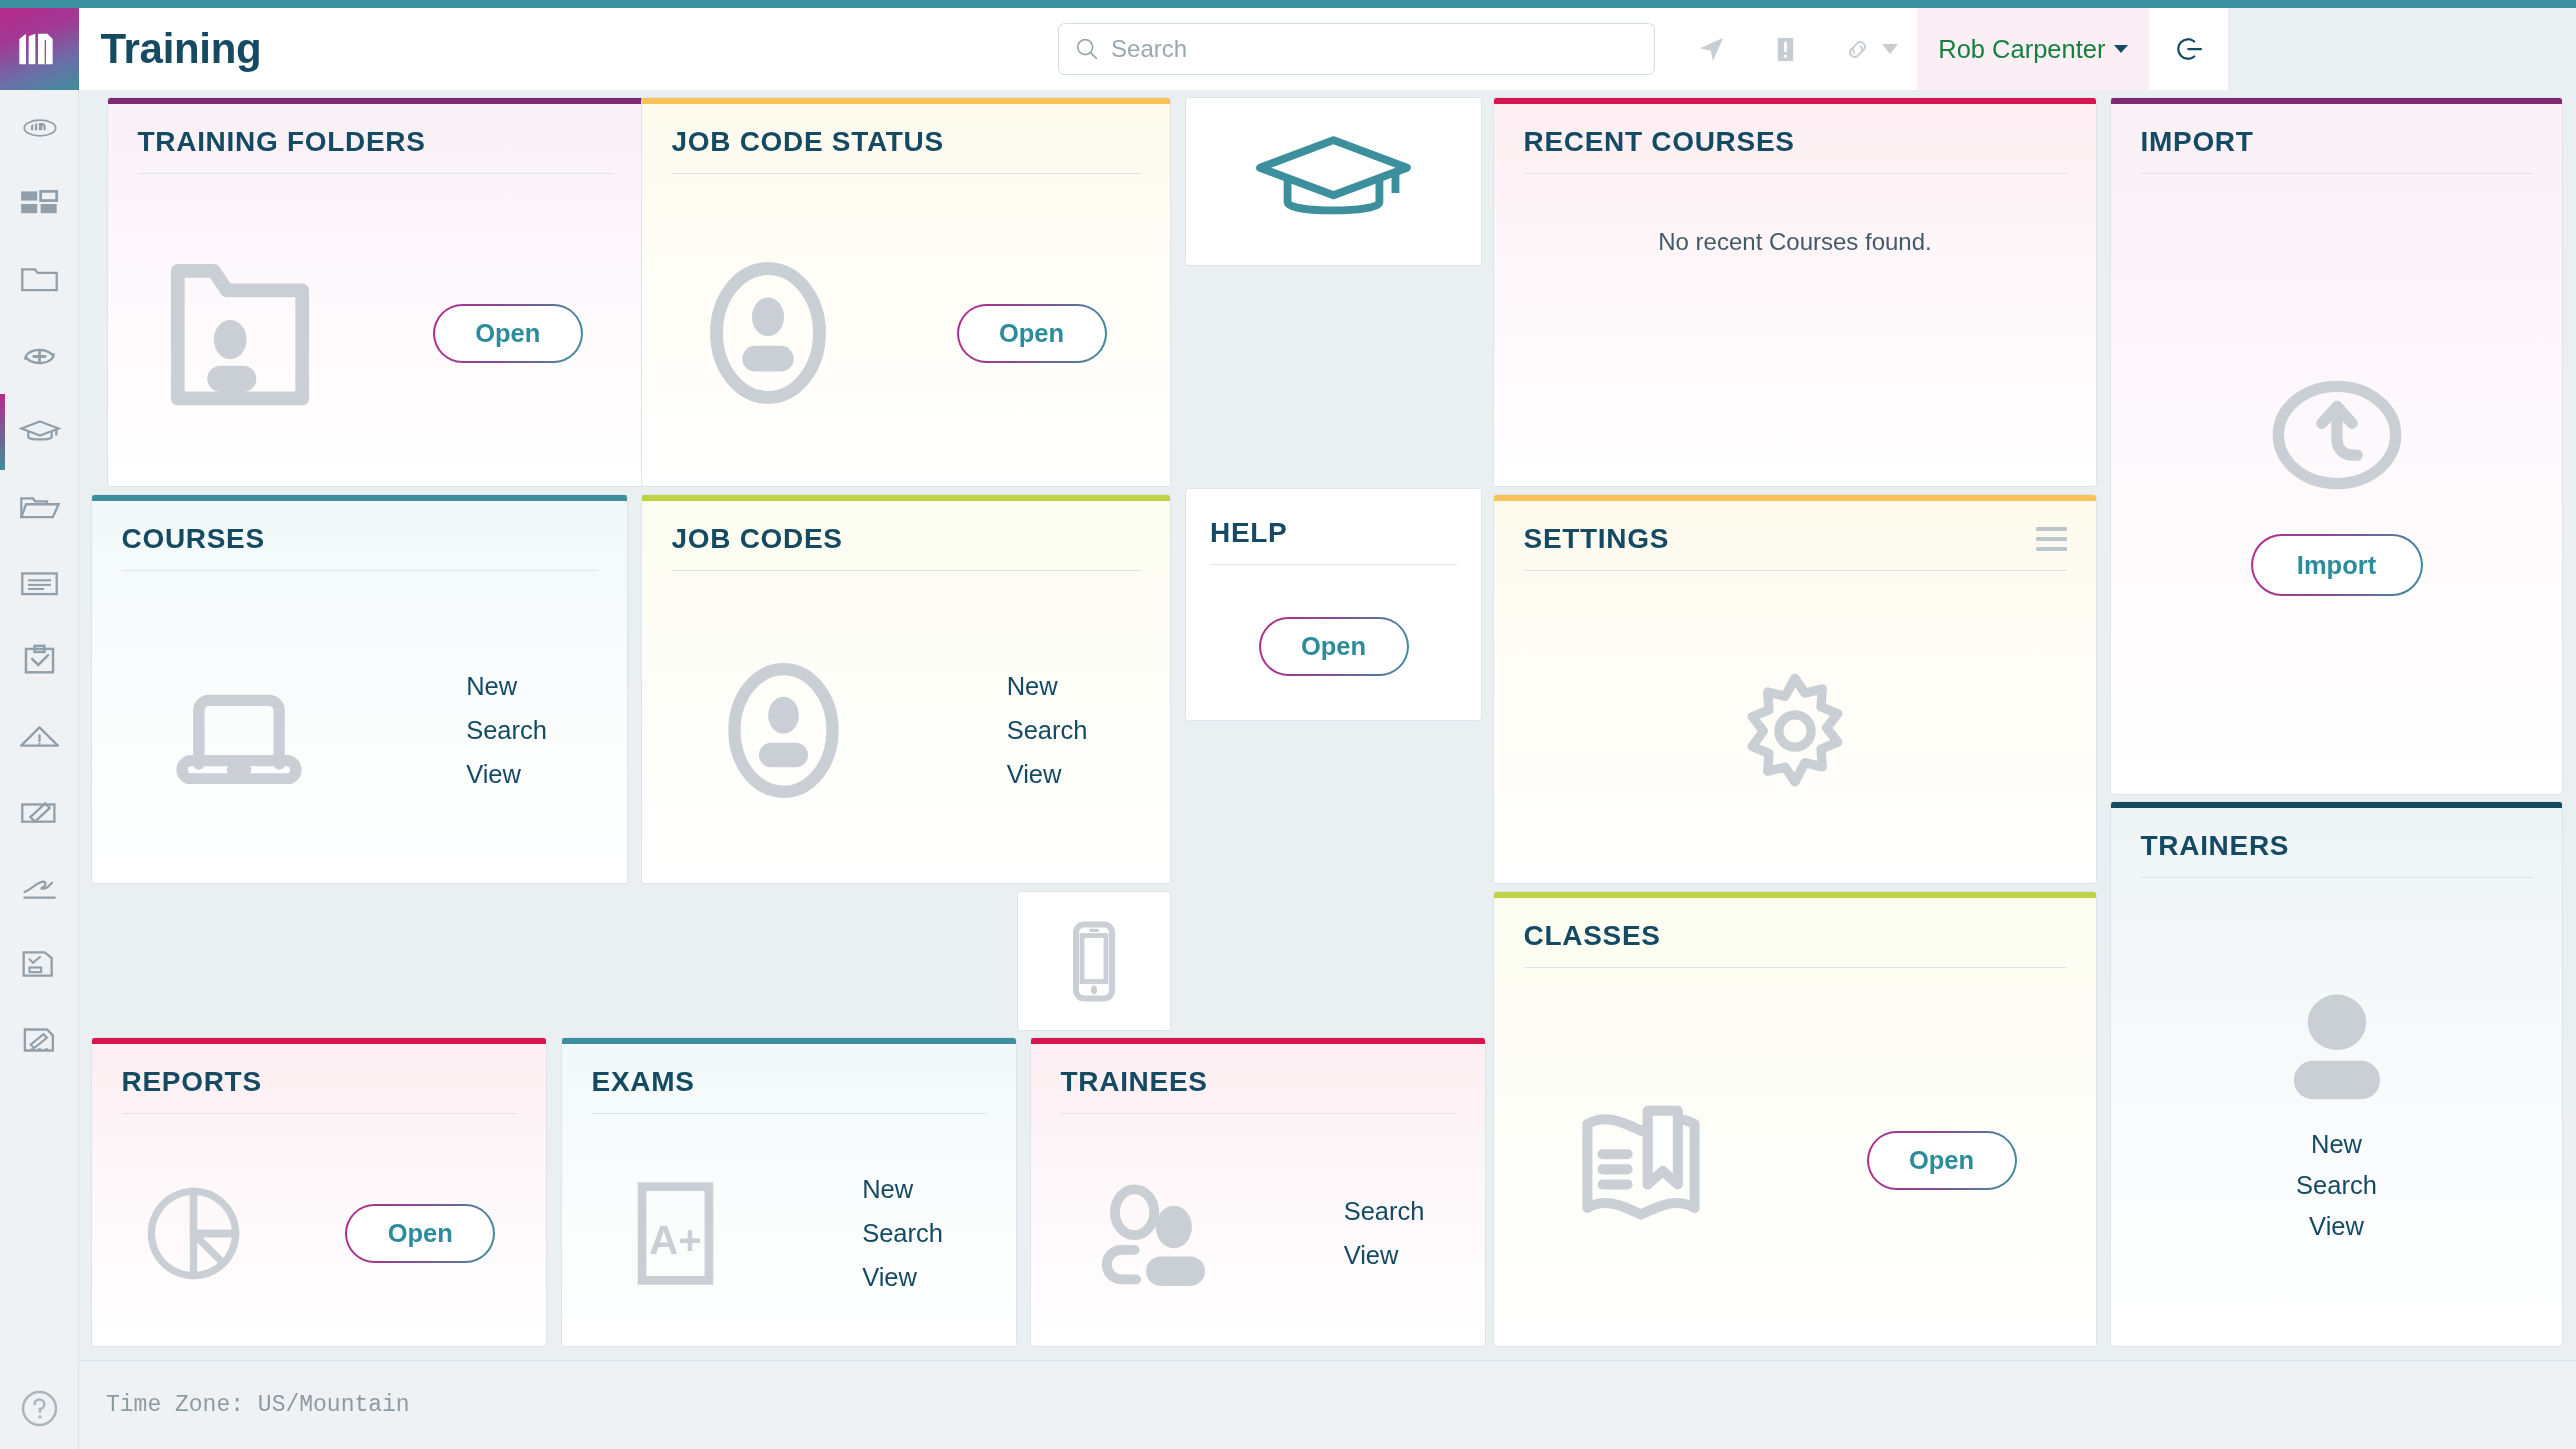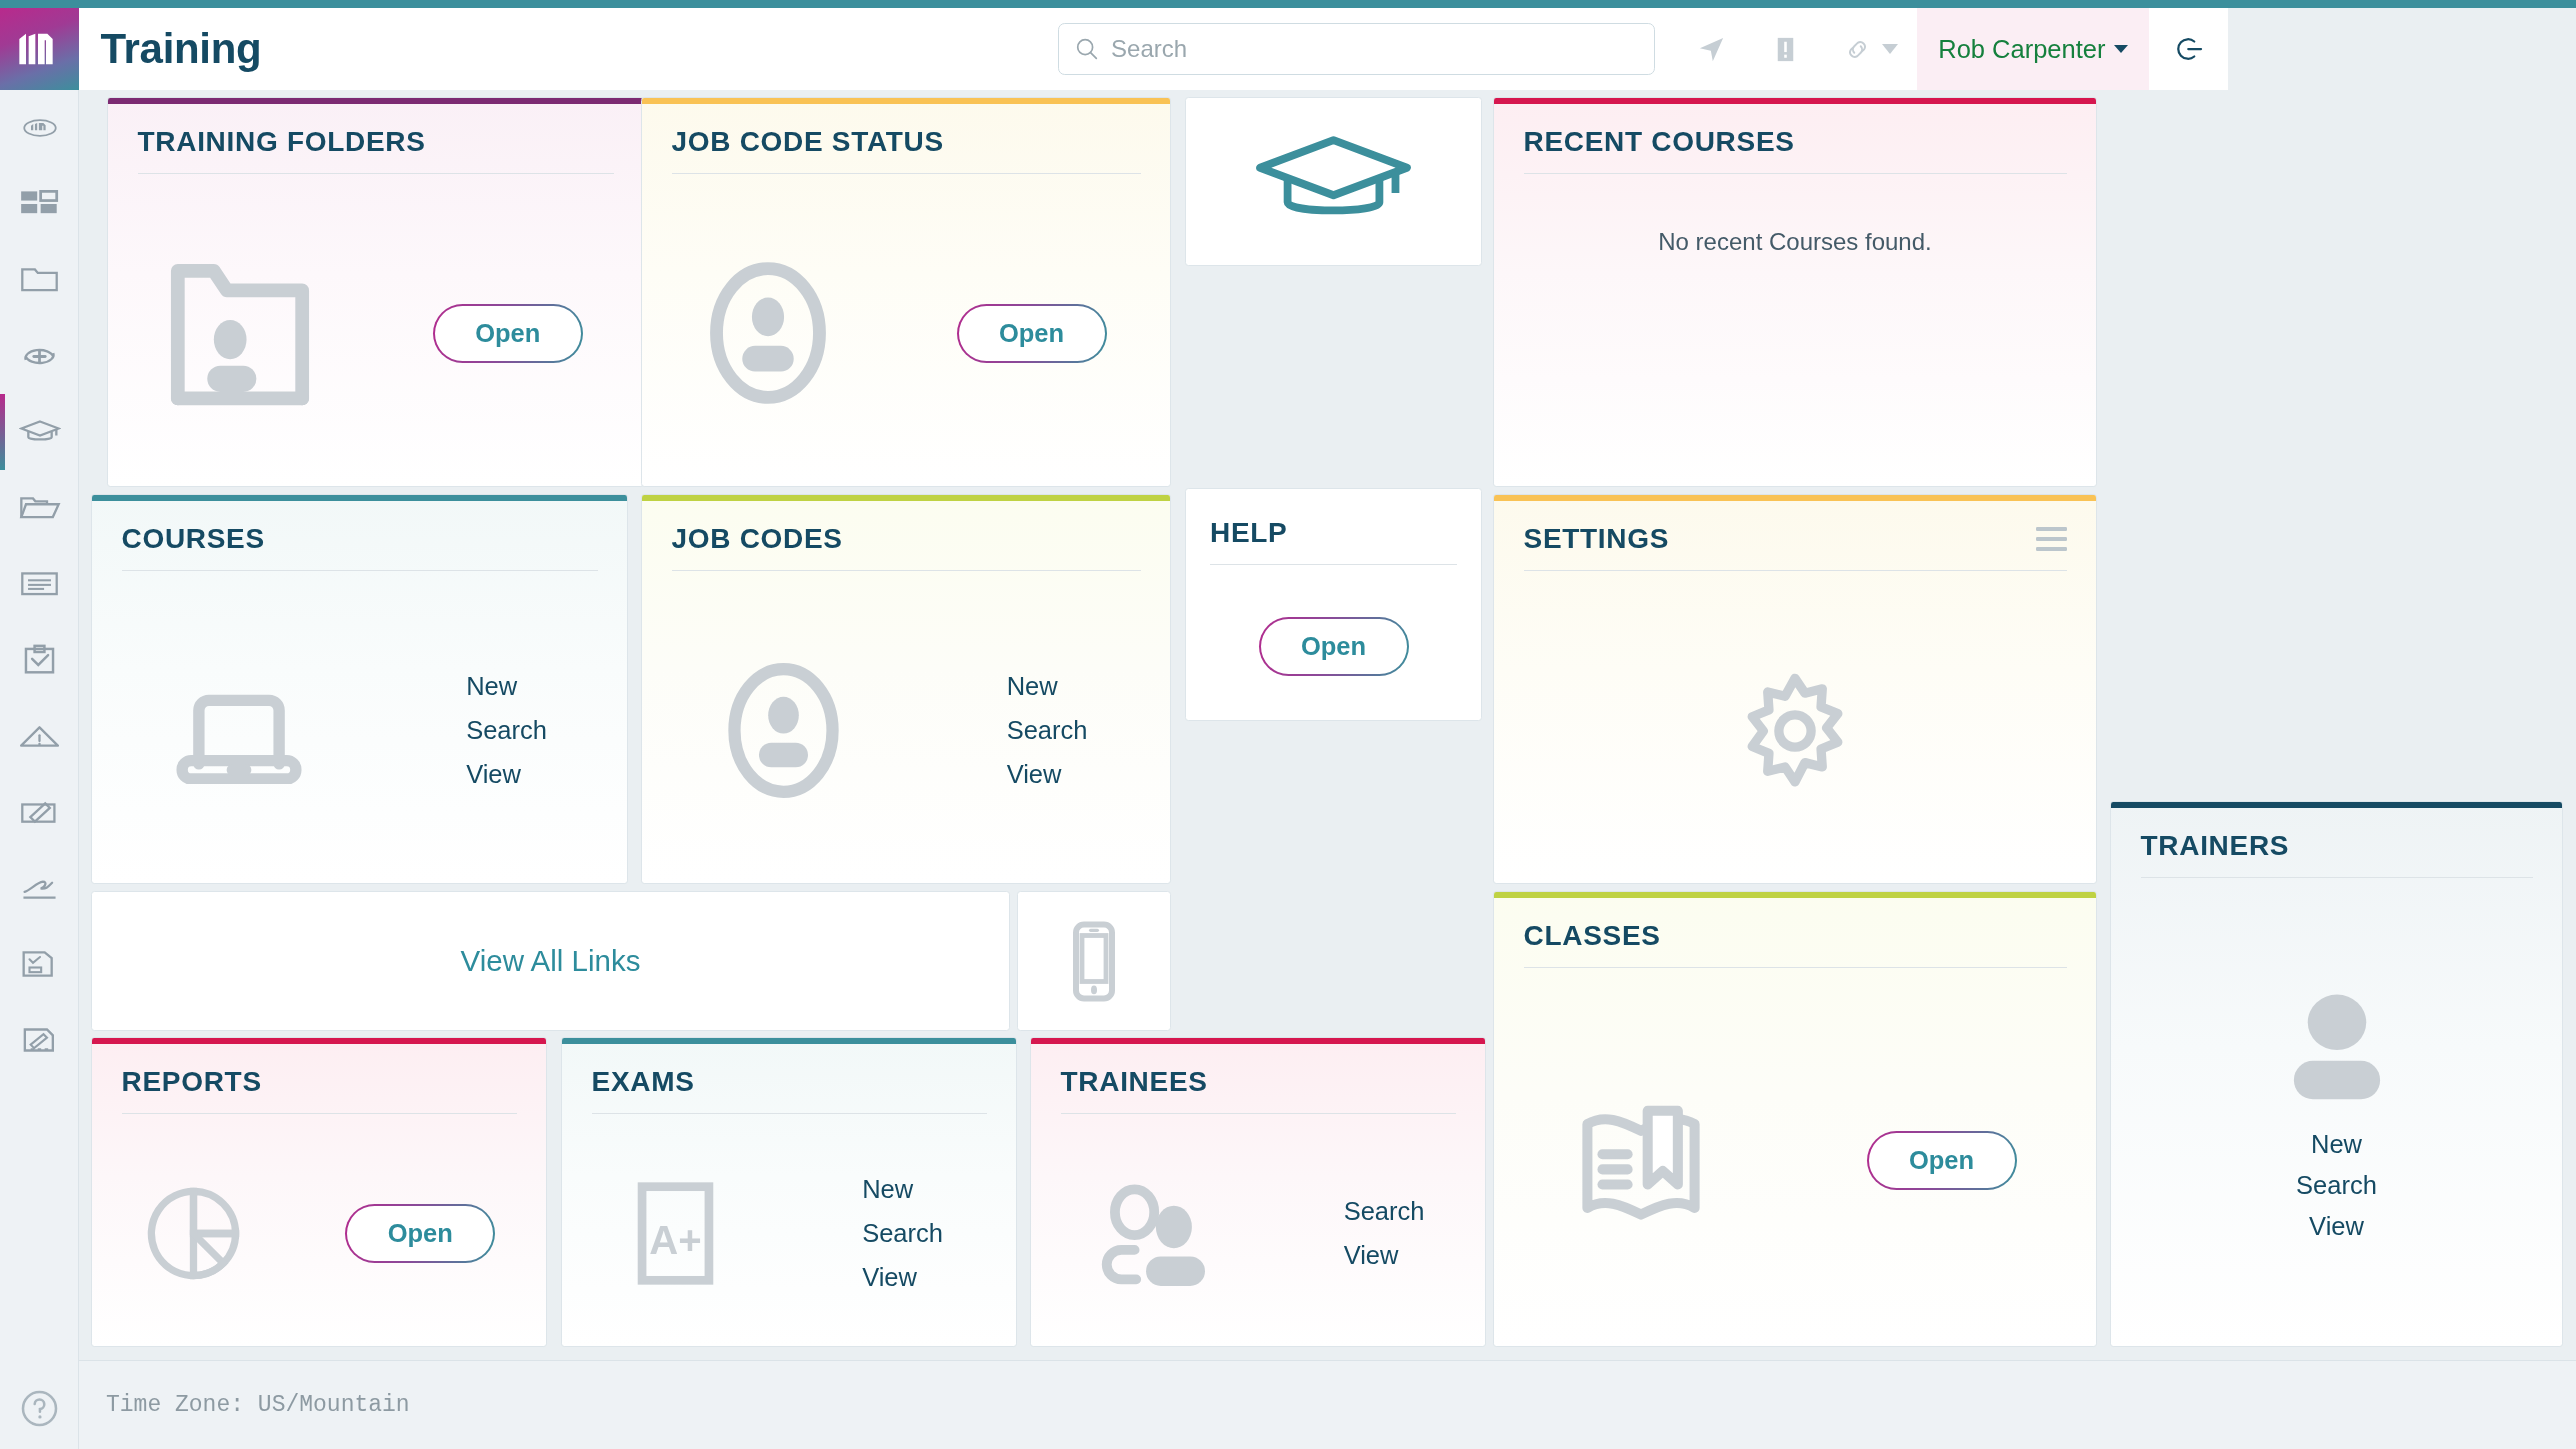--- a/index.html
+++ b/index.html
@@ -360,20 +360,35 @@
 
   <div class="card tint-rose" style="left:1414px; top:6.7px; width:604px; height:390px;">
     <div class="bar" style="background:#d6174f;"></div>
     <div class="card-title">RECENT COURSES</div>
     <div class="card-rule"></div>
     <div class="card-body" style="align-items:flex-start; padding-top:47px;">
       <span class="empty-msg">No recent Courses found.</span>
     </div>
   </div>
 
+  <div class="card tint-pink" style="left:2031px; top:6.7px; width:453px; height:698px;">
+    <div class="bar" style="background:#7c2a72;"></div>
+    <div class="card-title">IMPORT</div>
+    <div class="card-rule"></div>
+    <div class="card-body" style="flex-direction:column; gap:42px;">
+      <svg width="134" height="114" viewBox="0 0 40 34">
+        <ellipse cx="20" cy="17" rx="17.5" ry="14.5" fill="none" stroke="#c9cfd4" stroke-width="3.4"></ellipse>
+        <path d="M20 9 v9.5 a4.5 4.5 0 0 0 4.5 4.5 h1.5" fill="none" stroke="#c9cfd4" stroke-width="3.4" stroke-linecap="round"></path>
+        <path d="M15.5 13.5 L20 8.5 L24.5 13.5" fill="none" stroke="#c9cfd4" stroke-width="3.4" stroke-linecap="round" stroke-linejoin="round"></path>
+      </svg>
+      <div class="pill w-import">
+        <span>Import</span>
+      </div>
+    </div>
+  </div>
 
   <div class="card tint-teal" style="left:12px; top:404px; width:537px; height:390px;">
     <div class="bar" style="background:#3c8f9c;"></div>
     <div class="card-title">COURSES</div>
     <div class="card-rule"></div>
     <div class="card-body split">
       <svg width="134" height="107" viewBox="0 0 40 32">
         <path d="M8 26 V10 a3 3 0 0 1 3 -3 h18 a3 3 0 0 1 3 3 v16" fill="none" stroke="#c9cfd4" stroke-width="3.4" stroke-linecap="round"></path>
         <rect x="3" y="25" width="34" height="5.5" rx="2.7" fill="none" stroke="#c9cfd4" stroke-width="3.4"></rect>
         <line x1="18" y1="27.8" x2="22" y2="27.8" stroke="#c9cfd4" stroke-width="3.4" stroke-linecap="round"></line>
@@ -414,23 +429,20 @@
     </div>
     <div class="card-rule"></div>
     <div class="card-body">
       <svg width="124" height="124" viewBox="0 0 40 40">
         <path d="M20 3 l3.2 4.8 l5.6 -1.4 l-0.4 5.8 l5.4 2.2 l-3.6 4.6 l3.6 4.6 l-5.4 2.2 l0.4 5.8 l-5.6 -1.4 L20 36.4 l-3.2 -4.8 l-5.6 1.4 l0.4 -5.8 l-5.4 -2.2 L9.8 20 L6.2 15.4 l5.4 -2.2 l-0.4 -5.8 l5.6 1.4 z" fill="none" stroke="#c9cfd4" stroke-width="3" stroke-linejoin="round"></path>
         <circle cx="20" cy="20" r="5.2" fill="none" stroke="#c9cfd4" stroke-width="3"></circle>
       </svg>
     </div>
   </div>
 
-  <div class="card tint-plain" style="left:12px; top:801px; width:919px; height:140px;">
-    <div class="viewall">View All Links</div>
-  </div>
 
   <div class="card tint-plain" style="left:938px; top:801px; width:154px; height:140px;">
     <div class="card-body" style="top:0;">
       <svg width="44" height="81" viewBox="0 0 22 40">
         <rect x="2" y="1.5" width="18" height="37" rx="4" fill="none" stroke="#c9cfd4" stroke-width="3"></rect>
         <rect x="5" y="7" width="12" height="23" fill="none" stroke="#c9cfd4" stroke-width="2.4"></rect>
         <rect x="8.5" y="3.6" width="5" height="1.6" rx="0.8" fill="#c9cfd4"></rect>
         <ellipse cx="11" cy="34.2" rx="1.5" ry="2.2" fill="#c9cfd4"></ellipse>
       </svg>
     </div>

